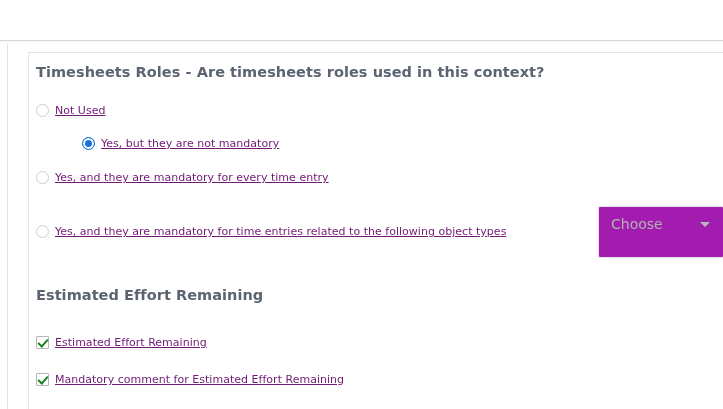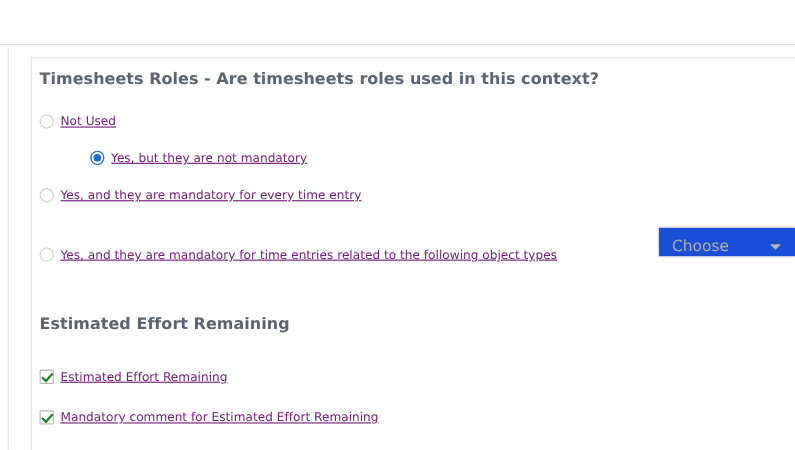--- a/index.html
+++ b/index.html
@@ -82,22 +82,22 @@
     border-radius:1px;
   }
   .checkbox.checked::after{
     content:"";position:absolute;left:3px;top:0px;
     width:4px;height:8px;border:solid #17801f;
     border-width:0 2px 2px 0;transform:rotate(42deg);
   }
 
   
   .dropdown{
-    position:absolute;left:569px;top:153px;width:126px;height:28px;
-    border:1px solid #e6e6e6;background:#1d4ed8;border-radius:2px;
+    position:absolute;left:569px;top:153px;width:126px;height:52px;
+    border:1px solid #e6e6e6;background:#a21caf;border-radius:2px;
     box-sizing:border-box;
   }
   .dropdown-placeholder{
     position:absolute;left:12px;top:9px;
     font-size:14px;color:#b3b3b3;white-space:nowrap;
   }
   .chevron-down{
     position:absolute;right:13px;top:15px;
     width:0;height:0;
     border-left:5px solid transparent;

